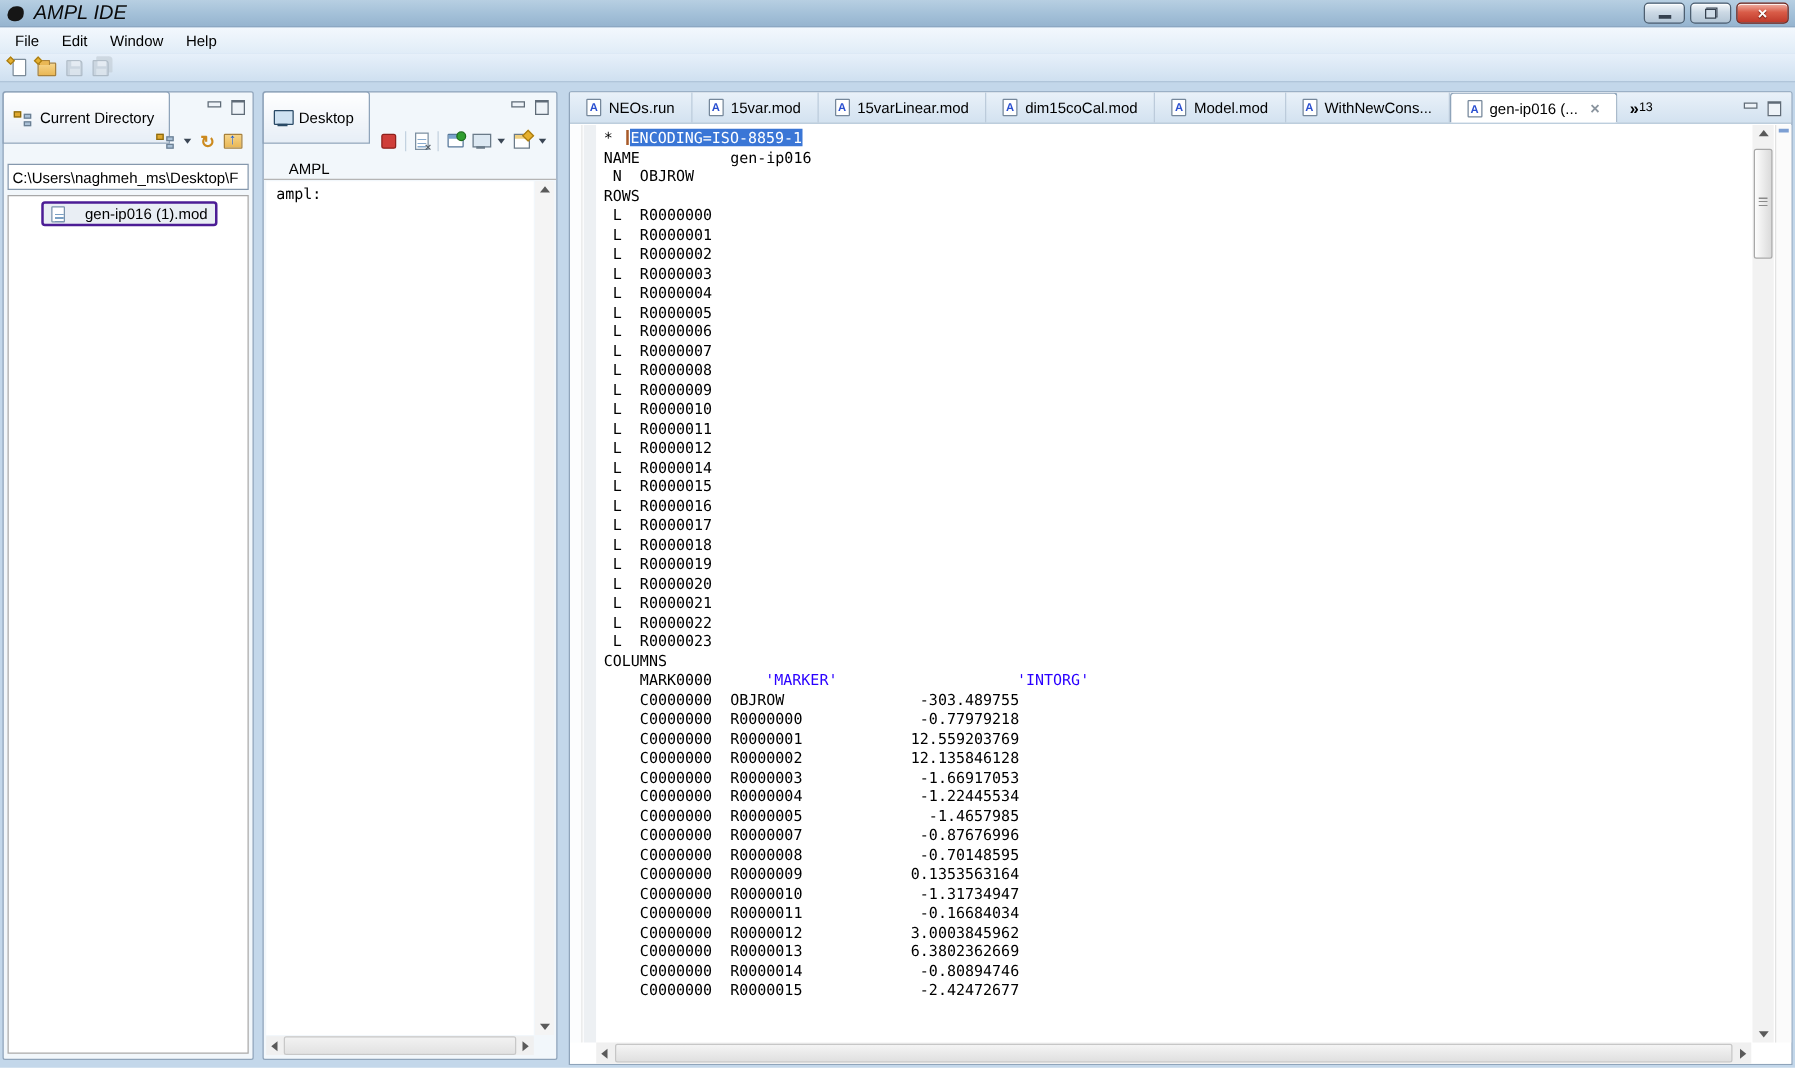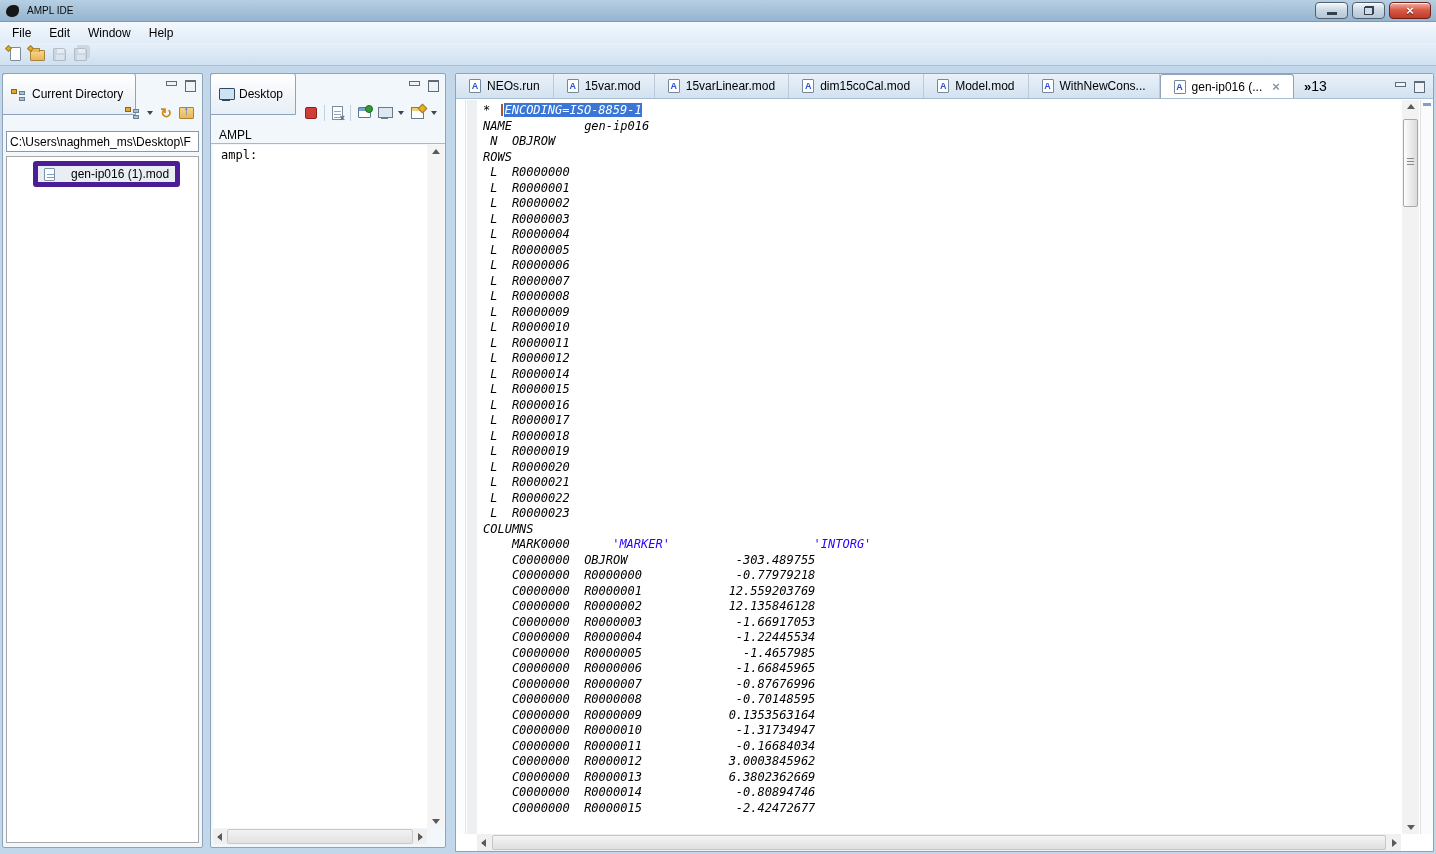--- a/index.html
+++ b/index.html
@@ -5,21 +5,21 @@
   * { box-sizing: border-box; margin: 0; padding: 0; }
   html,body { width:1436px; height:854px; overflow:hidden; }
   body { font-family:"Liberation Sans", sans-serif; font-size:12px; color:#000; background:#c3d7ea; }
   .app { position:absolute; inset:0; }
 
   
   .titlebar { position:absolute; top:0; left:0; right:0; height:22px;
     background:linear-gradient(180deg,#b7cfe2 0%,#a3c0d8 55%,#96b4cf 100%);
     border-bottom:1px solid #7d9ab8; display:flex; align-items:center; padding:0 6px; }
   .app-icon { width:13px; height:12px; background:#161616; border-radius:55% 35% 50% 40%; margin-right:8px; }
-  .title-text { font-size:10px; color:#0a0a0a; }
+  .title-text { font-size:16px; color:#0a0a0a;font-style:italic; }
   .win-controls { position:absolute; right:5px; top:2px; display:flex; }
   .win-btn { width:33px; height:17px; margin-left:4px; border:1px solid #4e5f70; border-radius:4px;
     background:linear-gradient(#f4f8fb,#ccd9e5 45%,#b4c6d6); display:flex; align-items:center; justify-content:center;
     box-shadow:inset 0 1px 0 rgba(255,255,255,.8); cursor:pointer; }
   .win-btn.close { width:42px; background:linear-gradient(#f0b2a6,#d95c48 45%,#bf392a); border-color:#6e2218; }
   .g-min { width:10px; height:3px; background:#35414f; margin-top:5px; }
   .g-restore { position:relative; width:10px; height:9px; }
   .g-restore::before { content:''; position:absolute; top:0; right:0; width:7px; height:6px; border:1px solid #35414f; }
   .g-restore::after { content:''; position:absolute; bottom:0; left:0; width:7px; height:6px; border:1px solid #35414f; background:#cfdce8; }
   .g-close { color:#fff; font-weight:bold; font-size:13px; line-height:13px; text-shadow:0 1px 1px #5a120a; }
@@ -67,21 +67,21 @@
   .ic-tree i:nth-child(1) { left:0; top:1px; width:6px; height:5px; background:#e0a82e; border-color:#8a6a10; }
   .ic-tree i:nth-child(2) { left:8px; top:3px; width:6px; height:4px; background:#a9c0d6; }
   .ic-tree i:nth-child(3) { left:8px; top:9px; width:6px; height:4px; background:#a9c0d6; }
   .ic-refresh { color:#cc8a1e; font-size:14px; font-weight:bold; line-height:14px; }
   .ic-goup { position:relative; width:15px; height:12px; background:linear-gradient(#f6d488,#e9b755); border:1px solid #a8813b; border-radius:1px; }
   .ic-goup u { position:absolute; left:3px; top:-3px; text-decoration:none; color:#1a56c4; font-weight:bold; font-size:12px; line-height:12px; text-shadow:0 0 1px #fff; }
   .path-input { position:absolute; left:3px; right:3px; top:57px; height:21px; border:1px solid #8598ad;
     font-family:"Liberation Sans",sans-serif; font-size:12px; padding:1px 3px; background:#fff; color:#000; }
   .file-list { position:absolute; left:3px; right:3px; top:82px; bottom:4px; background:#fff; border:1px solid #a8a8a8; padding-top:4px; }
   .file-item { display:inline-flex; align-items:center; gap:5px; margin-left:26px; padding:1px 6px; border-radius:3px; cursor:pointer; }
-  .file-item.selected { background:#e9eef4; border:5px solid #4c1d95;gap:16px; }
+  .file-item.selected { background:#e9eef4; border:2px solid #4c1d95;gap:16px; }
   .doc-icon { width:11px; height:13px; background:#fff; border:1px solid #7a93ad; border-radius:1px;
     background-image:linear-gradient(#fff 2px,transparent 2px),repeating-linear-gradient(#fff 0 2px,#7aa0c4 2px 3px); background-size:100% 100%,7px 100%; background-position:0 0,2px 3px; background-repeat:no-repeat,no-repeat; }
 
   
   .view-console { left:210px; width:236px; }
   .ic-console { position:relative; width:14px; height:13px; }
   .ic-console::before { content:''; position:absolute; top:0; left:0; width:14px; height:10px; border:1px solid #2a4a66; background:#cfe2f2; border-radius:1px; }
   .ic-console::after { content:''; position:absolute; bottom:0; left:3px; width:8px; height:2px; background:#2a4a66; }
   .ic-stop { width:12px; height:12px; background:#cf3e39; border:1px solid #8e201b; border-radius:2px; }
   .ic-clear { position:relative; width:11px; height:14px; background:#fff; border:1px solid #7a8ea0;
@@ -89,21 +89,21 @@
   .ic-clear::after { content:'×'; position:absolute; right:-3px; bottom:-3px; font-size:9px; font-weight:bold; color:#55606a; background:transparent; line-height:8px; }
   .ic-pin { position:relative; width:13px; height:11px; border:1px solid #557799; background:#fff; border-radius:1px; }
   .ic-pin::before { content:''; position:absolute; top:0; left:0; right:0; height:3px; background:#7aa3cc; }
   .ic-pin::after { content:''; position:absolute; top:-3px; right:-3px; width:6px; height:6px; border-radius:50%; background:#2f9e2f; border:1px solid #1c6b1c; }
   .ic-display { position:relative; width:13px; height:12px; }
   .ic-display::before { content:''; position:absolute; top:0; left:0; width:13px; height:9px; border:1px solid #6a7a88; background:#dce8f2; }
   .ic-display::after { content:''; position:absolute; bottom:0; left:3px; width:7px; height:2px; background:#6a7a88; }
   .ic-opencon { position:relative; width:13px; height:12px; border:1px solid #6a7a88; background:#fff; }
   .ic-opencon::before { content:''; position:absolute; top:0; left:0; right:0; height:3px; background:#f0d080; }
   .ic-opencon::after { content:''; position:absolute; top:-3px; right:-3px; width:5px; height:5px; background:#e6b02e; transform:rotate(45deg); border:1px solid #a87c14; }
-  .console-label { position:absolute; left:0; right:0; top:52px; height:18px; padding:2px 8px; border-bottom:1px solid #b5b5b5; }
+  .console-label { position:absolute; left:0; right:0; top:52px; height:18px; padding:2px 20px; border-bottom:1px solid #b5b5b5; }
   .console-area { position:absolute; left:2px; right:18px; top:71px; bottom:19px; background:#fff;
     font-family:"DejaVu Sans Mono","Liberation Mono",monospace; font-size:12px; padding:3px 0 0 8px; }
   .cs-v { position:absolute; right:2px; width:15px; top:71px; bottom:19px; background:#f4f4f4; }
   .cs-h { position:absolute; left:2px; right:18px; bottom:3px; height:15px; background:#f0f0f0; }
   .cs-h-thumb { position:absolute; left:14px; right:14px; top:0; height:15px; background:linear-gradient(#f2f2f2,#e2e2e2); border:1px solid #c8c8c8; border-radius:2px; }
 
   .arr { position:absolute; width:0; height:0; }
   .arr-up    { top:4px; left:4px; border-left:4px solid transparent; border-right:4px solid transparent; border-bottom:5px solid #5a5a5a; }
   .arr-down  { bottom:4px; left:4px; border-left:4px solid transparent; border-right:4px solid transparent; border-top:5px solid #5a5a5a; }
   .arr-left  { left:4px; top:4px; border-top:4px solid transparent; border-bottom:4px solid transparent; border-right:5px solid #5a5a5a; }
@@ -115,29 +115,29 @@
   .etabbar { position:absolute; top:0; left:0; right:0; height:25px;
     background:linear-gradient(#e9f1f9,#d3e2f0); border-bottom:1px solid #a8bed2; display:flex; align-items:stretch; }
   .etabs { display:flex; }
   .etab { display:flex; align-items:center; gap:6px; padding:0 13px; border-right:1px solid #bccbdb; cursor:pointer; white-space:nowrap; }
   .etab.active { background:#fff; border:1px solid #8fa4ba; border-bottom:none; border-radius:3px 3px 0 0; margin-right:2px; position:relative; z-index:2; }
   .ampl-file-icon { width:12px; height:14px; background:#fff; border:1px solid #75879a; border-radius:1px;
     font-size:9px; font-weight:bold; color:#2a4fd0; display:inline-flex; align-items:center; justify-content:center; }
   .tab-close { color:#8a949e; font-size:13px; font-weight:bold; line-height:12px; margin-left:4px; cursor:pointer; }
   .tab-overflow { display:flex; align-items:center; padding:0 8px; cursor:pointer; }
   .tab-overflow .chev { font-weight:bold; font-size:13px; }
-  .tab-overflow sub { font-size:14px; }
+  .tab-overflow sub { font-size:10px; }
   .editor .mm { top:7px; right:8px; }
 
   .editor-body { position:absolute; top:26px; left:0; right:0; bottom:0; background:#fff; }
   .anno-ruler { position:absolute; left:0; top:0; bottom:17px; width:10px; background:#fcfdfe; border-right:1px solid #e6e6e6; }
   .fold-ruler { position:absolute; left:11px; top:0; bottom:17px; width:10px; background:#edf0f3; }
   .code { position:absolute; left:21px; right:32px; top:0; bottom:17px; overflow:hidden; background:#fff;
     font-family:"DejaVu Sans Mono","Liberation Mono",monospace; font-size:12px; line-height:15.5px; padding:3px 0 0 6px; }
-  .line { white-space:pre; height:15.5px;font-style:italic; }
+  .line { white-space:pre; height:15.5px; }
   .line .sel { background:#3a76d6; color:#fff; }
   .line .str { color:#2a00ff;margin-left:28px; }
   .caret { display:inline-block; width:2px; height:12px; background:#a85a28; vertical-align:-2px; margin:0 1px 0 4px; }
 
   .ed-v { position:absolute; right:14px; top:0; bottom:17px; width:17px; background:#f2f2f2; }
   .ed-v .arr-up { left:5px; }
   .ed-v .arr-down { left:5px; }
   .ed-v-thumb { position:absolute; top:19px; left:1px; width:15px; height:88px; background:linear-gradient(90deg,#fdfdfd,#dadada);
     border:1px solid #a8a8a8; border-radius:2px; }
   .ed-v-thumb i { position:absolute; left:3px; right:3px; top:38px; height:8px;
@@ -342,21 +342,20 @@
             <div class="line"><span> L  R0000023</span></div>
             <div class="line"><span>COLUMNS</span></div>
             <div class="line"><span>    MARK0000  </span><span class="str">'MARKER'</span><span>                </span><span class="str">'INTORG'</span></div>
             <div class="line"><span>    C0000000  OBJROW               -303.489755</span></div>
             <div class="line"><span>    C0000000  R0000000             -0.77979218</span></div>
             <div class="line"><span>    C0000000  R0000001            12.559203769</span></div>
             <div class="line"><span>    C0000000  R0000002            12.135846128</span></div>
             <div class="line"><span>    C0000000  R0000003             -1.66917053</span></div>
             <div class="line"><span>    C0000000  R0000004             -1.22445534</span></div>
             <div class="line"><span>    C0000000  R0000005              -1.4657985</span></div>
-            <div class="line"><span>    C0000000  R0000006             -1.66845965</span></div>
             <div class="line"><span>    C0000000  R0000007             -0.87676996</span></div>
             <div class="line"><span>    C0000000  R0000008             -0.70148595</span></div>
             <div class="line"><span>    C0000000  R0000009            0.1353563164</span></div>
             <div class="line"><span>    C0000000  R0000010             -1.31734947</span></div>
             <div class="line"><span>    C0000000  R0000011             -0.16684034</span></div>
             <div class="line"><span>    C0000000  R0000012            3.0003845962</span></div>
             <div class="line"><span>    C0000000  R0000013            6.3802362669</span></div>
             <div class="line"><span>    C0000000  R0000014             -0.80894746</span></div>
             <div class="line"><span>    C0000000  R0000015             -2.42472677</span></div>
           </div>

